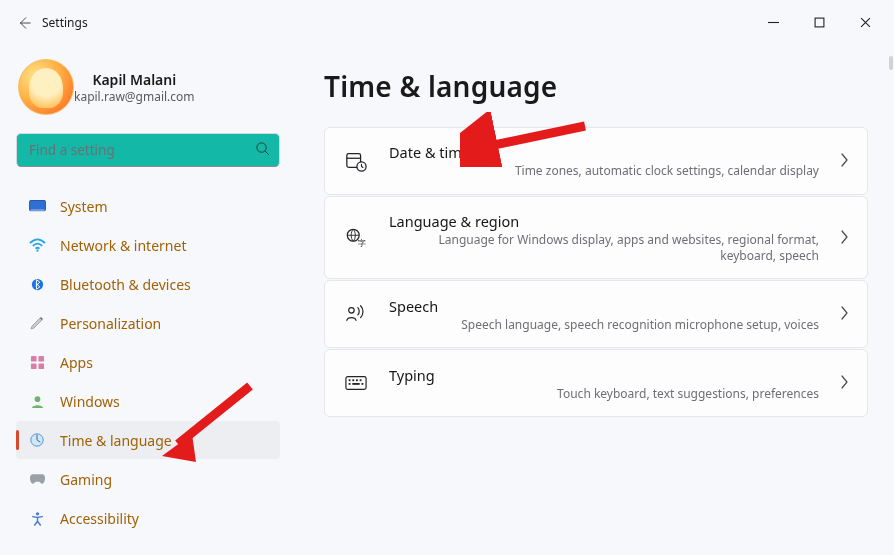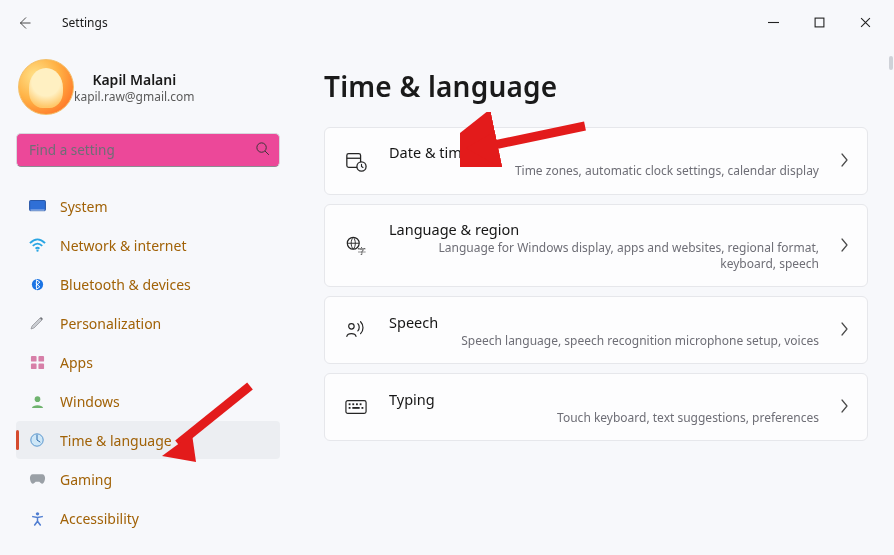--- a/index.html
+++ b/index.html
@@ -1,49 +1,49 @@
 <!DOCTYPE html>
 <html><head>
 <meta charset="utf-8">
 <style>
   * { box-sizing: border-box; margin: 0; padding: 0; font-family: "Segoe UI Variable", "Segoe UI", system-ui, sans-serif; }
   body { width: 894px; height: 555px; background: #f7f8fb; color: #1a1a1a; overflow: hidden; position: relative; }
 
   
   .titlebar { height: 45px; display: flex; align-items: center; padding: 0 6px; }
   .back-btn { width: 36px; height: 36px; display:flex; align-items:center; justify-content:center; color:#333; }
-  .titlebar-title { font-size: 12px; margin-left: 20px; }
+  .titlebar-title { font-size: 12px; margin-left: 0; }
   .titlebar-spacer { flex: 1; }
   .win-btn { width: 46px; height: 32px; display:flex; align-items:center; justify-content:center; color:#222; }
 
   .app { display: flex; height: calc(100% - 45px); }
 
   
   .sidebar { width: 296px; padding: 10px 16px 0 16px; display:flex; flex-direction:column; }
   .profile { display:flex; align-items:center; padding: 4px 2px 18px 2px; text-align: center; }
   .avatar { width: 56px; height: 56px; border-radius: 50%; background: radial-gradient(circle at 30% 30%, #ffe28a, #ffb144 45%, #ff7a2a 80%); border:1px solid #f3c06a; position:relative; overflow:hidden; }
   .avatar::after { content:""; position:absolute; inset:8px 10px 6px 10px; border-radius:50% 50% 40% 40%; background: radial-gradient(circle at 50% 35%, #fff0c2 0 45%, #ffc86a 80%); }
   .profile-name { font-size: 14px; font-weight: 600; }
   .profile-email { font-size: 12px; color: #5a5a5a; margin-top: -1px; }
 
   .search { position: relative; margin-bottom: 20px; }
-  .search input { width: 100%; height: 34px; padding: 0 36px 0 12px; border: 1px solid #d8d8de; border-bottom: 1.5px solid #8b8b92; border-radius: 5px; background: #ec4899; font-size: 13.5px; color:#333; outline:none; }
+  .search input { width: 100%; height: 34px; padding: 0 36px 0 12px; border: 1px solid #d8d8de; border-bottom: 1.5px solid #8b8b92; border-radius: 5px; background: #14b8a6; font-size: 13.5px; color:#333; outline:none; }
   .search input::placeholder { color: #6e6e76; }
   .search .icon { position:absolute; right:10px; top:50%; transform:translateY(-50%); color:#333; }
 
   .nav { display:flex; flex-direction:column; gap:1px; }
   .nav-item { display:flex; align-items:center; gap:14px; height:38px; padding:0 12px; border-radius:4px; font-size:14px; color:#a16207; position:relative; }
   .nav-item.selected { background:#eceef2; }
   .nav-item.selected::before { content:""; position:absolute; left:0; top:9px; bottom:9px; width:3px; border-radius:2px; background:#d54b2e; }
   .nav-icon { width:18px; height:18px; display:flex; align-items:center; justify-content:center; }
 
   
   .main { flex:1; padding: 22px 26px 0 28px; overflow:hidden; }
   .page-title { font-size: 28px; font-weight: 600; margin-bottom: 22px; letter-spacing:.2px; }
-  .cards { display:flex; flex-direction:column; gap:8px; }
+  .cards { display:flex; flex-direction:column; gap:0; }
   .card { display:flex; align-items:center; gap:20px; padding: 14px 18px; background:#fdfdfe; border:1px solid #e6e7eb; border-radius:6px; min-height:68px; }
   .card:not(:first-child){ margin-top:1px; }
   .card-icon { width:26px; display:flex; align-items:center; justify-content:center; color:#242424; }
   .card-body { flex:1; }
   .card-title { font-size:14.5px; color:#161616; }
   .card-sub { font-size:12px; color:#6e6e76; margin-top:1px; line-height:1.35;text-align:right; }
   .chev { color:#4a4a4a; }
 
   
   .arrow { position:absolute; pointer-events:none; }

